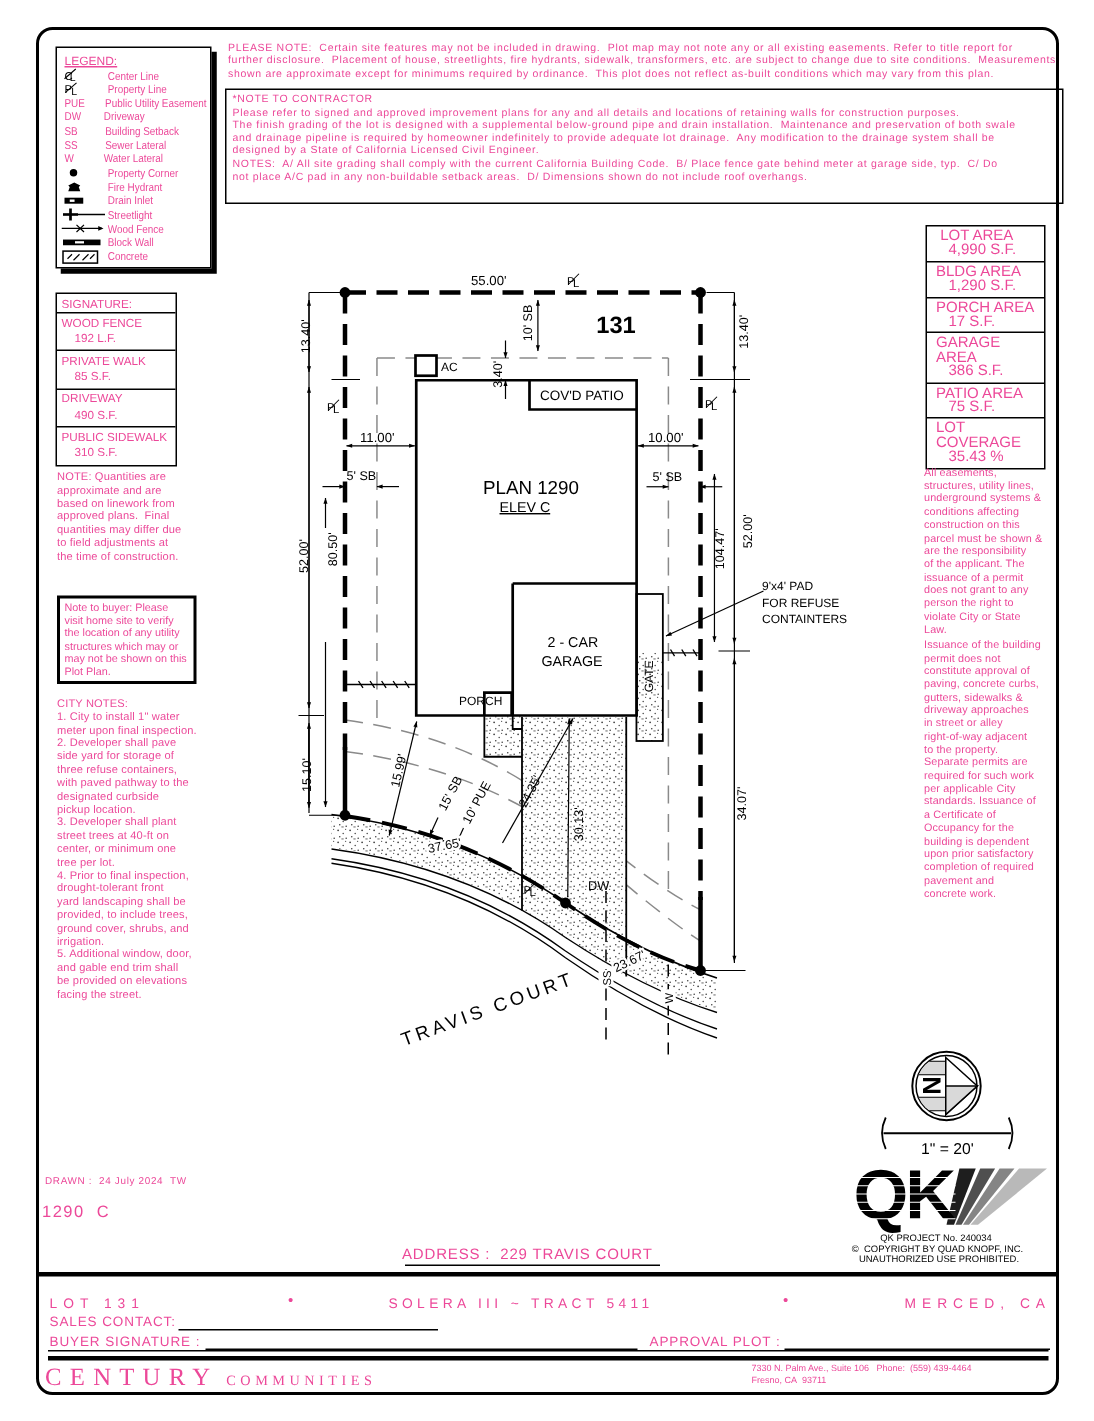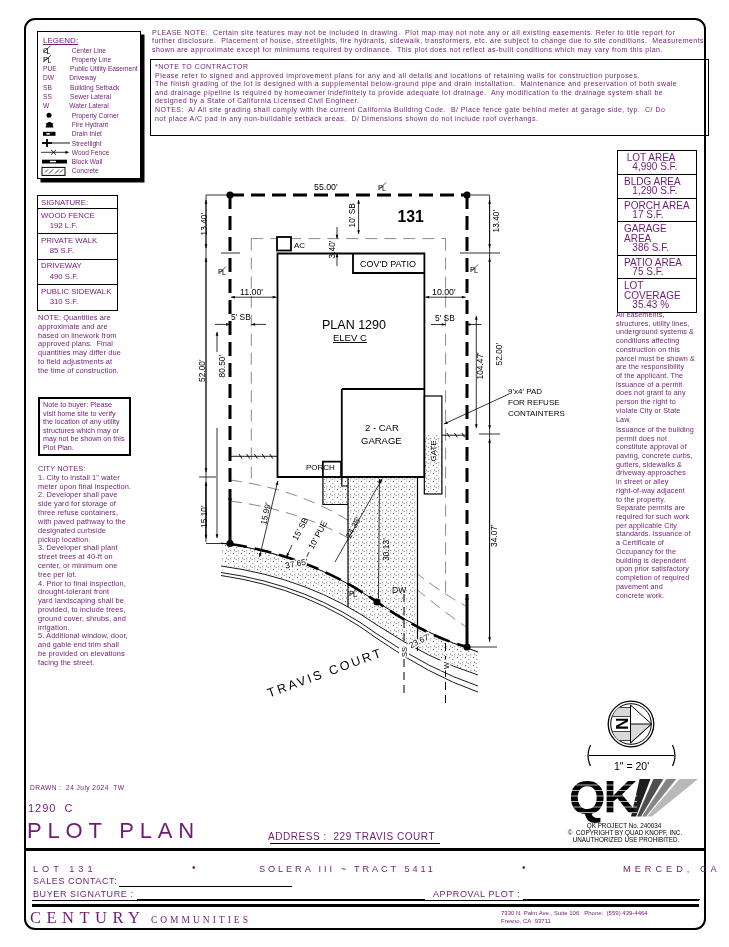--- a/index.html
+++ b/index.html
@@ -1,14 +1,14 @@
 <!DOCTYPE html>
 <html><head><meta charset="utf-8"><style>
 html,body{margin:0;padding:0;background:#fff}
-#page{position:relative;width:729px;height:947px;background:#fff;color:#701a75;
+#page{position:relative;width:729px;height:947px;background:#fff;color:#ec4899;
  font-family:"Liberation Sans",sans-serif;overflow:hidden}
 .abs{position:absolute}
 #sheet{left:24px;top:18px;width:677.5px;height:908px;border:2.5px solid #000;border-radius:11px}
 .sm{font-size:7px;line-height:8.6px;letter-spacing:.46px}
 .n7{font-size:7.4px;line-height:8.82px;letter-spacing:.1px}
 #legend{left:37px;top:31px;width:102px;height:146px;border:1.8px solid #000;
  box-shadow:3.5px 3.5px 0 #000;font-size:7.6px;background:#fff;overflow:hidden}
 #legend .lr{position:absolute;left:5px;white-space:nowrap;font-size:7.6px;transform:scaleX(.87);transform-origin:0 0}
 #qty{left:37px;top:195px;width:79px;border:1.8px solid #000;background:#fff}
 #qty .r{border-top:1.6px solid #000;padding:1.5px 0 2.5px 3px;font-size:7.8px;line-height:10.2px}
@@ -344,21 +344,20 @@
         </g>
 <path d="M589,755.5 L674,755.5" stroke="#000" stroke-width="1.2"></path>
 <path d="M590.5,745 Q585.5,755.5 590.5,766" stroke="#000" stroke-width="1.2" fill="none"></path>
 <path d="M672.5,745 Q677.5,755.5 672.5,766" stroke="#000" stroke-width="1.2" fill="none"></path>
 <text x="614" y="769.5" font-size="10.5">1" = 20'</text>
 </g>
 </svg>
 
 <div class="abs" style="left:30px;top:784px;font-size:6.6px;letter-spacing:.45px">DRAWN :&nbsp; 24 July 2024&nbsp; TW</div>
 <div class="abs" style="left:28px;top:802px;font-size:11px;letter-spacing:1px">1290&nbsp; C</div>
-<div class="abs" style="left:27px;top:818px;font-size:22px;letter-spacing:5.8px;font-weight:400">PLOT PLAN</div>
 <div class="abs" style="left:268px;top:831px;font-size:10px;letter-spacing:.55px">ADDRESS :&nbsp; 229 TRAVIS COURT</div>
 <div class="abs" style="left:270px;top:843px;width:170px;border-top:1px solid #000"></div>
 
 <svg class="abs" style="left:540px;top:770px" width="165" height="78" viewBox="0 0 165 78">
 <g>
 <path d="M99.6,9 L110.5,9 L96,46.5 L91,46.5 Z" fill="#1e1e1e"></path>
 <path d="M113.5,9 L123.4,9 L101,46.5 L97,46.5 Z" fill="#4f4f4f"></path>
 <path d="M126.4,9 L136.3,9 L106,46.5 L102,46.5 Z" fill="#858585"></path>
 <path d="M139.4,9 L158,9 L112,46.5 L107,46.5 Z" fill="#b9b9b9"></path>
 <text x="29" y="42.5" font-size="47" font-weight="bold" font-family="Liberation Sans" letter-spacing="-2">QK</text>
@@ -374,21 +373,21 @@
 <text x="84" y="57.5" font-size="6.3" text-anchor="middle">QK PROJECT No. 240034</text>
 <text x="85" y="64.5" font-size="6.3" text-anchor="middle">©&nbsp; COPYRIGHT BY QUAD KNOPF, INC.</text>
 <text x="86" y="71.5" font-size="6.3" text-anchor="middle">UNAUTHORIZED USE PROHIBITED.</text>
 </svg>
 
 <div class="abs" style="left:26px;top:848px;width:678px;border-top:3px solid #000"></div>
 <div class="abs ttl" style="left:33px;top:864px">LOT 131</div>
 <div class="abs" style="left:192px;top:862px;font-size:10px">•</div>
 <div class="abs ttl" style="left:259px;top:864px;letter-spacing:2.9px">SOLERA III ~ TRACT 5411</div>
 <div class="abs" style="left:522px;top:862px;font-size:10px">•</div>
-<div class="abs ttl" style="left:623px;top:864px">MERCED, CA</div>
+<div class="abs ttl" style="left:603px;top:864px">MERCED, CA</div>
 <div class="abs" style="left:33px;top:876px;font-size:9px;letter-spacing:.6px">SALES CONTACT:</div>
 <div class="abs" style="left:119px;top:886px;width:173px;border-top:1px solid #000"></div>
 <div class="abs" style="left:33px;top:889px;font-size:9px;letter-spacing:.6px">BUYER SIGNATURE :</div>
 <div class="abs" style="left:137px;top:899px;width:288px;border-top:1px solid #000"></div>
 <div class="abs" style="left:433px;top:889px;font-size:9px;letter-spacing:.6px">APPROVAL PLOT :</div>
 <div class="abs" style="left:523px;top:899px;width:177px;border-top:1px solid #000"></div>
 <div class="abs" style="left:32px;top:900px;width:667px;border-top:1px solid #000"></div>
 <div class="abs" style="left:32px;top:903.5px;width:667px;border-top:3.2px solid #000"></div>
 <div class="abs" style="left:30px;top:908px;font-family:'Liberation Serif',serif;font-size:16.5px;letter-spacing:5.5px">CENTURY<span style="font-size:9.5px;letter-spacing:3px">&nbsp;COMMUNITIES</span></div>
 <div class="abs" style="left:501px;top:910px;font-size:6px;line-height:7.6px">7330 N. Palm Ave., Suite 106&nbsp;&nbsp;&nbsp;Phone:&nbsp; (559) 439-4464<br>Fresno, CA&nbsp; 93711</div>

